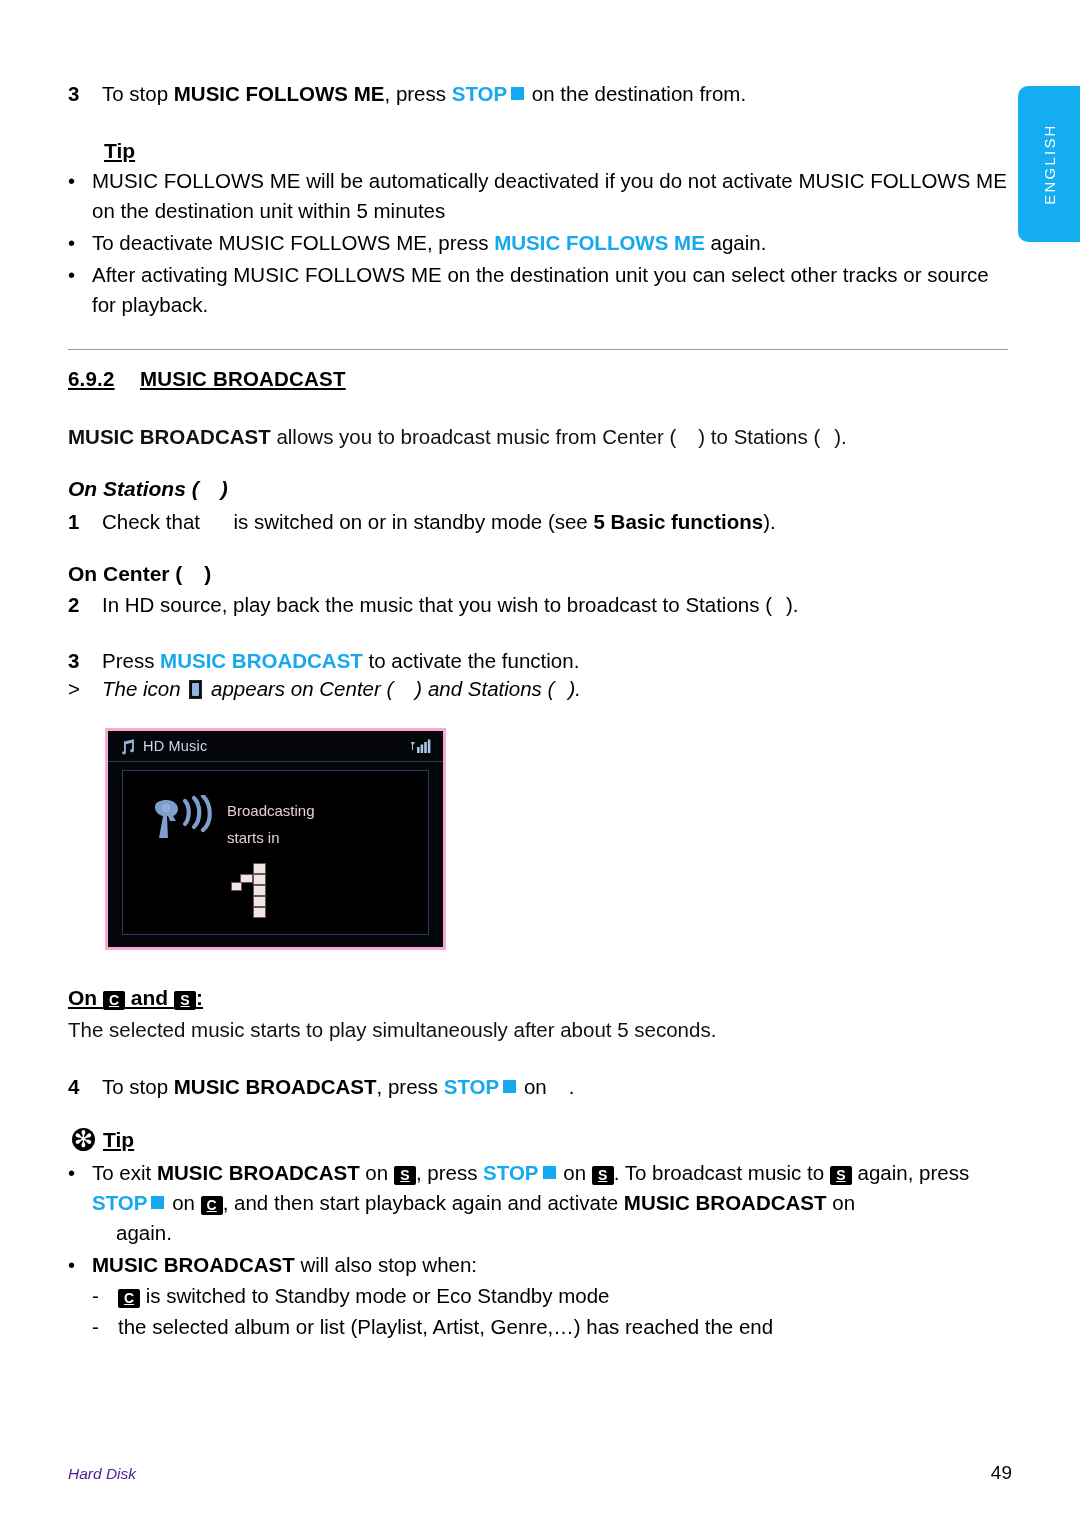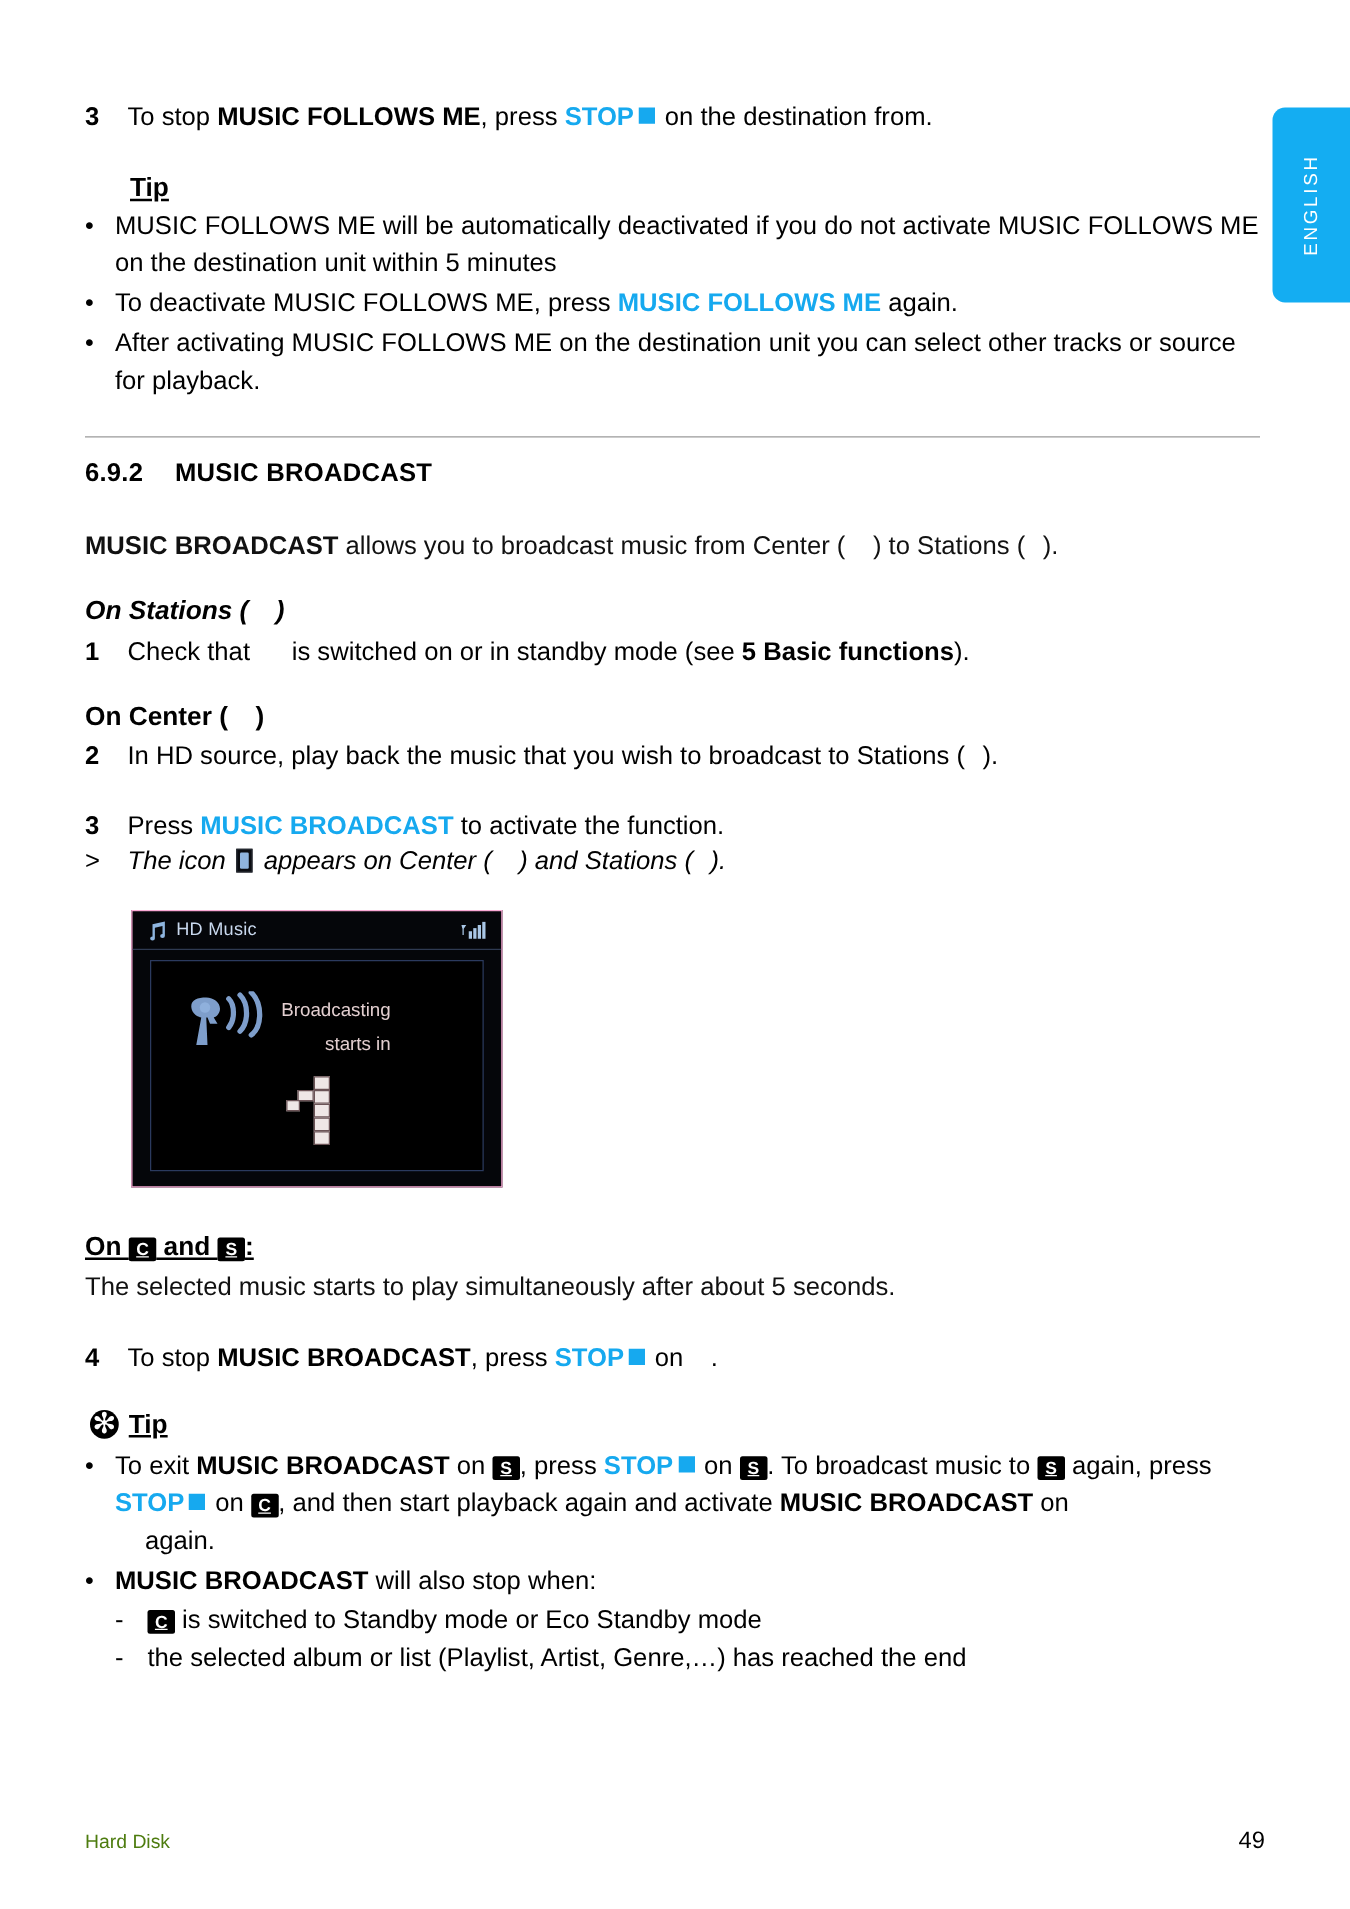--- a/index.html
+++ b/index.html
@@ -43,21 +43,21 @@
     left: 68px;
     top: 0;
     width: 944px;
     height: 1527px;
   }
 
   
   .line { font-size: 20.5px; line-height: 29px; color: #111; }
   .b    { font-weight: bold; }
   .blue { color: #16A9EF; font-weight: bold; }
-  .footer-blue { color: #4d7c0f; }
+  .footer-blue { color: #4c1d95; font-style: italic; }
 
   
   .step {
     display: flex;
     align-items: flex-start;
     font-size: 20.5px;
     line-height: 30px;
   }
   .step .num {
     width: 34px;
@@ -118,20 +118,21 @@
     display: flex;
     align-items: flex-start;
     gap: 8px;
     text-decoration: underline;
   }
   .sec-head {
     display: flex;
     font-weight: bold;
     font-size: 20.5px;
     letter-spacing: .2px;
+    text-decoration: underline;
   }
   .sec-head .sec-no { width: 72px; flex: 0 0 72px; }
   .subhead { font-weight: bold; font-size: 21px; }
 
   hr.rule {
     border: 0;
     border-top: 1.6px solid #9a9a9a;
     margin: 0;
     width: 940px;
   }
@@ -201,26 +202,25 @@
     text-align: center;
     font-family: "DejaVu Sans", sans-serif;
   }
   
   .ico-gap { display: inline-block; width: 22px; }
   .ico-gap.sm { width: 14px; }
 
   
   #lcd {
     position: relative;
-    width: 297px;
+    width: 341px;
     height: 222px;
     background: #05060a;
-    border: 1px solid #f9a8d4;
+    border: 3px solid #f9a8d4;
     overflow: hidden;
-    text-align: right;
   }
   #lcd .lcd-head {
     height: 31px;
     display: flex;
     align-items: center;
     padding: 0 10px 0 10px;
     border-bottom: 1px solid #2f3a52;
     position: relative;
   }
   #lcd .note-ico {

